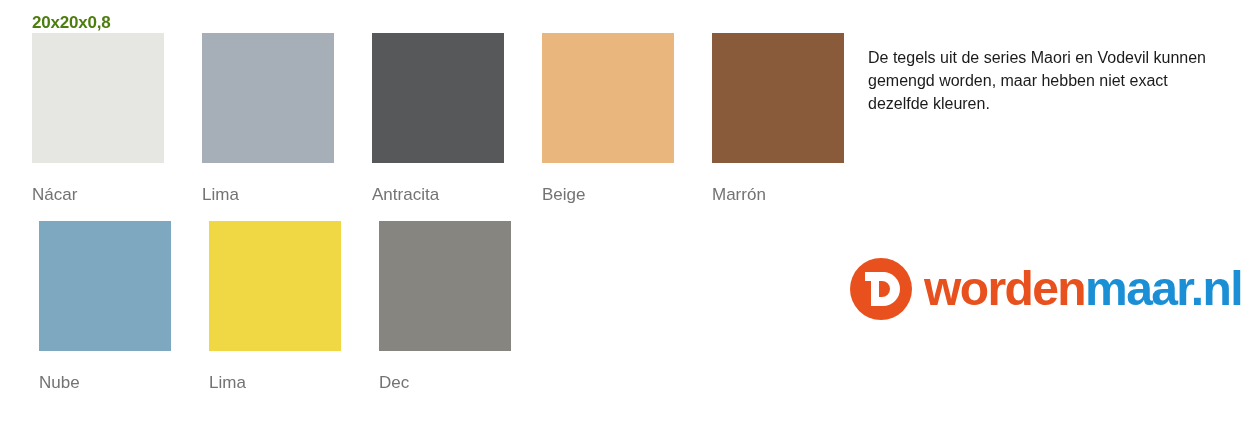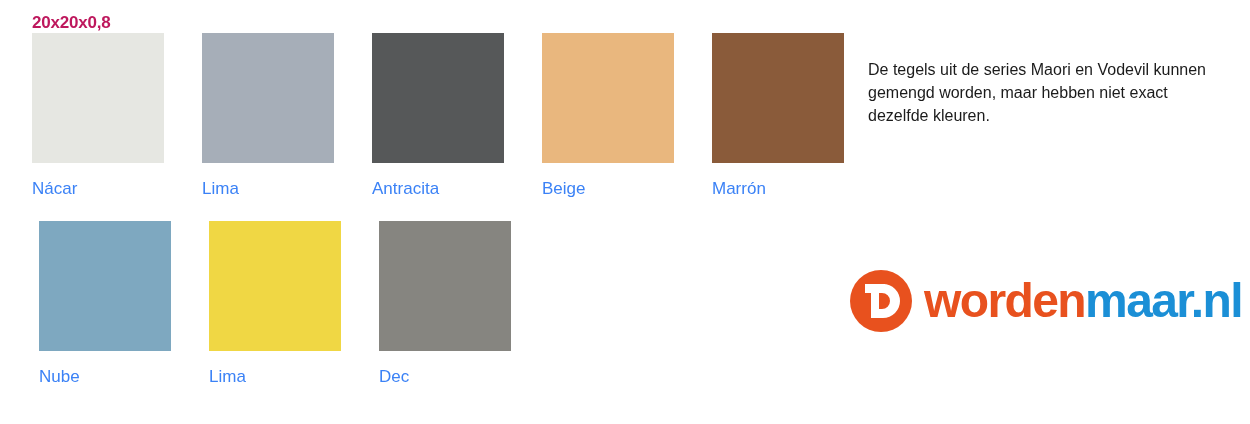--- a/index.html
+++ b/index.html
@@ -25,21 +25,21 @@
     height: 424px;
   }
 
   #format-title {
     position: absolute;
     left: 32px;
     top: 13px;
     font-size: 17px;
     font-weight: bold;
     letter-spacing: -0.2px;
-    color: #be185d;
+    color: #4d7c0f;
     white-space: nowrap;
   }
 
   .swatch-row {
     position: absolute;
     left: 32px;
     display: flex;
     gap: 38px;
   }
   #swatch-row-1 { top: 33px; }
@@ -49,32 +49,32 @@
     width: 132px;
     display: flex;
     flex-direction: column;
   }
   .swatch-chip {
     width: 132px;
     height: 130px;
     display: block;
   }
   .swatch-label {
-    margin-top: 16px;
+    margin-top: 22px;
     font-size: 17px;
     line-height: 20px;
-    color: #3b82f6;
+    color: #737373;
     white-space: nowrap;
   }
 
   
   #right-column {
     position: absolute;
     left: 850px;
-    top: 12px;
+    top: 0;
     width: 400px;
     height: 364px;
   }
 
   #note-text {
     position: absolute;
     left: 18px;
     top: 30px;
     width: 360px;
     font-size: 16px;

